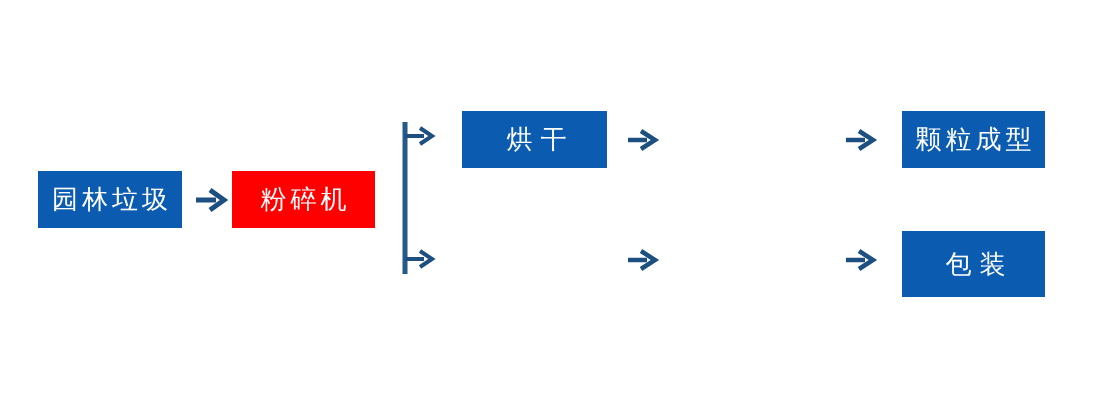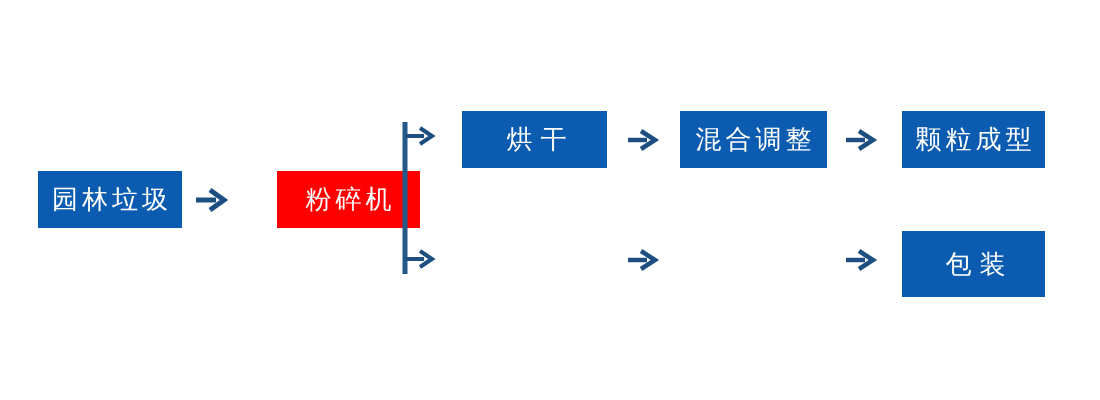--- a/index.html
+++ b/index.html
@@ -26,21 +26,21 @@
     letter-spacing: 4px;
     padding-left: 4px;
     box-sizing: border-box;
     white-space: nowrap;
   }
   .box.wide-spacing {
     letter-spacing: 8px;
     padding-left: 12px;
   }
   .box-blue { background: var(--box_blue, #0b5cb0); }
-  .box-red  { background: var(--box_red, #fe0000); margin-left: 45px; }
+  .box-red  { background: var(--box_red, #fe0000); }
 
   
   #node-source   { left: 38px;  top: 171px; width: 144px; height: 57px; }
   #node-crusher  { left: 232px; top: 171px; width: 143px; height: 57px; }
   #node-drying   { left: 462px; top: 111px; width: 145px; height: 57px; }
   #node-mixing   { left: 680px; top: 111px; width: 147px; height: 57px; }
   #node-pellet   { left: 902px; top: 111px; width: 143px; height: 57px; }
   #node-sieving  { left: 462px; top: 231px; width: 145px; height: 57px; }
   #node-cooling  { left: 680px; top: 231px; width: 147px; height: 57px; }
   #node-packing  { left: 902px; top: 231px; width: 143px; height: 66px; }
@@ -80,21 +80,20 @@
     <path class="arrow-stroke" d="M20 131 L32 139 L20 147" stroke-width="4" stroke-linejoin="miter"></path>
   </svg>
 
   <div id="node-drying" class="box box-blue wide-spacing">烘干</div>
 
   <svg id="arrow-drying-mixing" class="arrow-svg" width="34" height="28" viewBox="0 0 34 28">
     <path class="arrow-stroke" d="M2 14 H21" stroke-width="4.5"></path>
     <path class="arrow-stroke" d="M15 5 L29 14 L15 23" stroke-width="4.5" stroke-linejoin="miter"></path>
   </svg>
 
-  <div id="node-mixing" class="box box-blue">混合调整</div>
 
   <svg id="arrow-mixing-pellet" class="arrow-svg" width="34" height="28" viewBox="0 0 34 28">
     <path class="arrow-stroke" d="M2 14 H21" stroke-width="4.5"></path>
     <path class="arrow-stroke" d="M15 5 L29 14 L15 23" stroke-width="4.5" stroke-linejoin="miter"></path>
   </svg>
 
   <div id="node-pellet" class="box box-blue">颗粒成型</div>
 
 
   <svg id="arrow-sieving-cooling" class="arrow-svg" width="34" height="28" viewBox="0 0 34 28">

